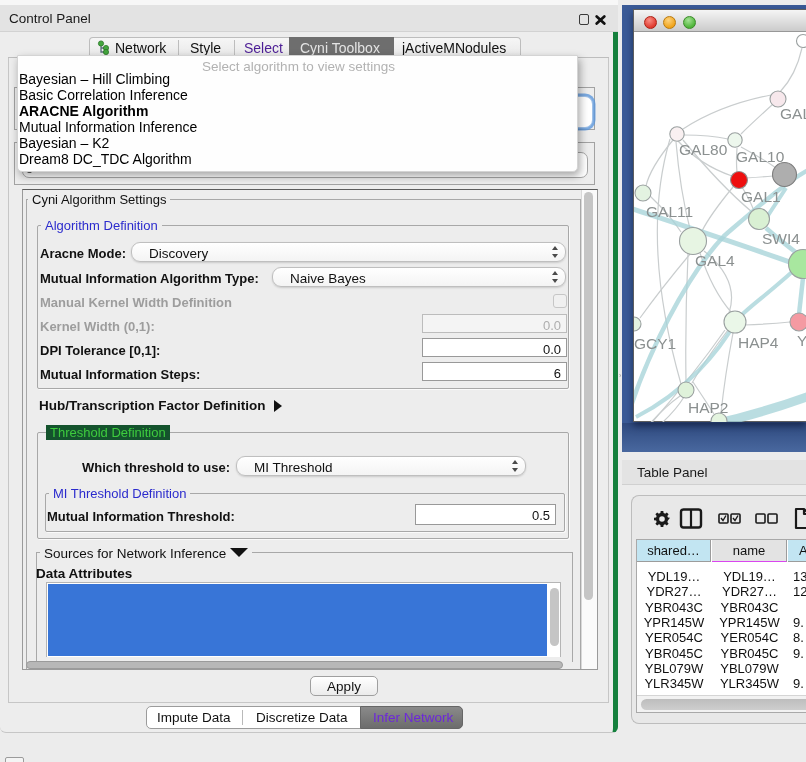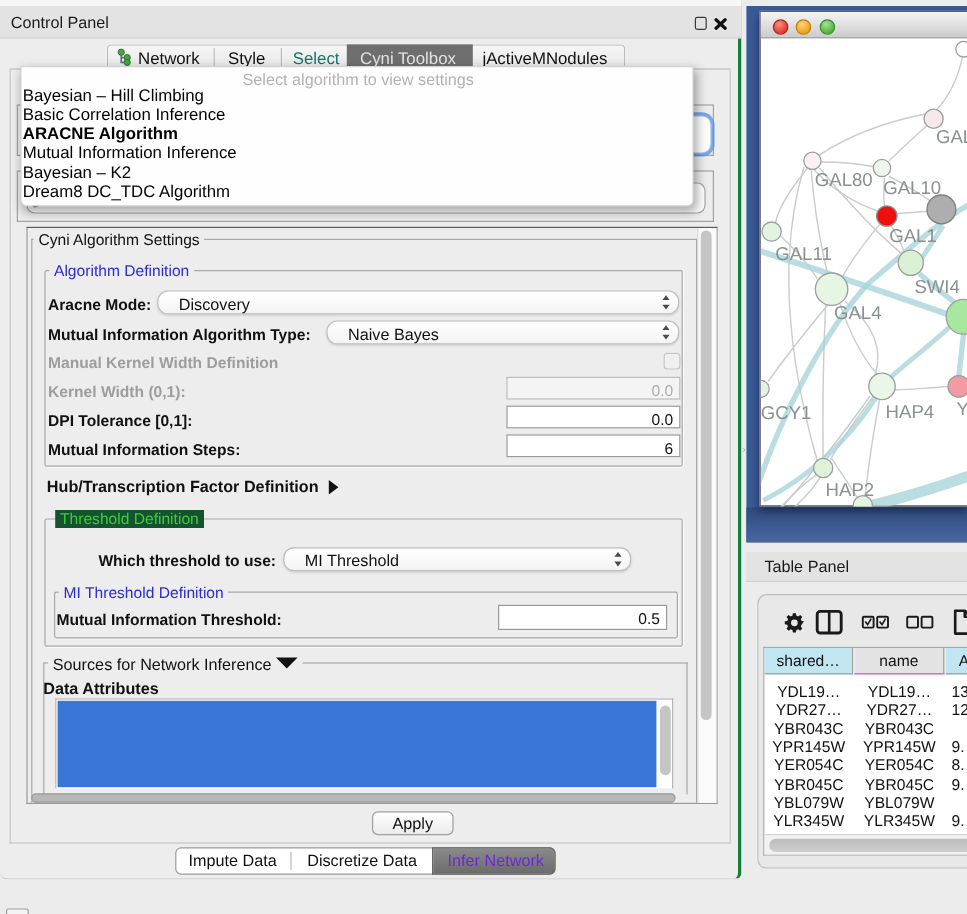--- a/index.html
+++ b/index.html
@@ -20,21 +20,21 @@
 .arrows:after { content:""; position:absolute; left:0; bottom:0; border:3.5px solid transparent;
   border-top:4.4px solid #4a4a4a; border-bottom:none; }
 .gb { position:absolute; border:1px solid #a8a8a8; border-radius:2px;
   box-shadow:inset 0 0 0 0 #fff, 1px 1px 0 rgba(255,255,255,0.7); }
 .gt { position:absolute; top:-8px; background:#ededed; padding:0 3px; font-size:13px;
   white-space:nowrap; }
 </style>
 </head>
 <body>
 
-<div class="abs" id="leftwin" style="left:0;top:0;width:618px;height:733px;background:#ededed;border-right:3px solid #15803d;border-bottom:1px solid #c6c6c6;border-radius:0 0 6px 6px;">
+<div class="abs" id="leftwin" style="left:0;top:0;width:618px;height:733px;background:#ededed;border-right:5px solid #15803d;border-bottom:1px solid #c6c6c6;border-radius:0 0 6px 6px;">
   <div class="abs" style="left:0;top:0;width:618px;height:5px;background:#f7f7f7;"></div>
   <div class="abs" style="left:0;top:5px;width:618px;height:27px;background:#e3e3e3;border-bottom:1px solid #d2d2d2;"></div>
   <div class="abs" style="left:9px;top:11px;font-size:13.5px;color:#1a1a1a;">Control Panel</div>
   <div class="abs" style="left:579px;top:13.5px;width:10px;height:11px;border:1.5px solid #3a3a3a;border-radius:2px;"></div>
   <svg class="abs" style="left:595px;top:15px;" width="11" height="10" viewBox="0 0 11 10">
     <path d="M1.7 1.5 L9.3 8.5 M9.3 1.5 L1.7 8.5" stroke="#111" stroke-width="2.7" stroke-linecap="round"></path>
   </svg>
 
   <div class="abs" style="left:8px;top:58px;width:601px;height:645px;border:1px solid #c6c6c6;border-top:none;background:#ededed;"></div>
 
@@ -43,21 +43,21 @@
   <svg class="abs" style="left:97px;top:40px;" width="14" height="15" viewBox="0 0 14 15">
     <path d="M4 5 L4 12 L8 12 M4 8 L8 8" stroke="#5a6b7a" stroke-width="1.3" fill="none"></path>
     <circle cx="4" cy="3.5" r="2.6" fill="#44a63f" stroke="#2c7729" stroke-width="0.8"></circle>
     <circle cx="9" cy="8" r="2.6" fill="#44a63f" stroke="#2c7729" stroke-width="0.8"></circle>
     <circle cx="9" cy="12" r="2.6" fill="#44a63f" stroke="#2c7729" stroke-width="0.8"></circle>
   </svg>
   <div class="abs" style="left:115px;top:40px;font-size:14px;color:#111;">Network</div>
   <div class="abs" style="left:178px;top:40px;width:1px;height:16px;background:#bdbdbd;"></div>
   <div class="abs" style="left:190px;top:40px;font-size:14px;color:#111;">Style</div>
   <div class="abs" style="left:234px;top:40px;width:1px;height:16px;background:#bdbdbd;"></div>
-  <div class="abs" style="left:244px;top:40px;font-size:14px;color:#0f766e;">Select</div>
+  <div class="abs" style="left:244px;top:40px;font-size:14px;color:#4c1d95;">Select</div>
   <div class="abs" style="left:289px;top:37px;width:105px;height:21px;background:#6e6e6e;"></div>
   <div class="abs" style="left:300px;top:40px;font-size:14px;color:#e4e4e4;">Cyni Toolbox</div>
   <div class="abs" style="left:402px;top:40px;font-size:14px;color:#111;">jActiveMNodules</div>
 
   <div class="abs" style="left:14px;top:87px;width:581px;height:43px;border:1px solid #a2a2a2;"></div>
   <div class="abs" style="left:22px;top:97px;width:570px;height:30px;border-radius:7px;background:#fff;box-shadow:0 0 0 1px #9fc1e8, 0 0 0 3.5px rgba(90,150,220,0.78);"></div>
   <div class="abs" style="left:14px;top:142px;width:581px;height:43px;border:1px solid #a2a2a2;"></div>
   <div class="abs" style="left:22px;top:152px;width:566px;height:26px;border-radius:7px;background:#fff;border:1px solid #a6a6a6;"></div>
   <div class="abs" style="left:26px;top:150px;width:14px;height:27px;overflow:hidden;">
       <span style="position:absolute;left:0;top:8px;font-size:13px;color:#333;">g</span>

